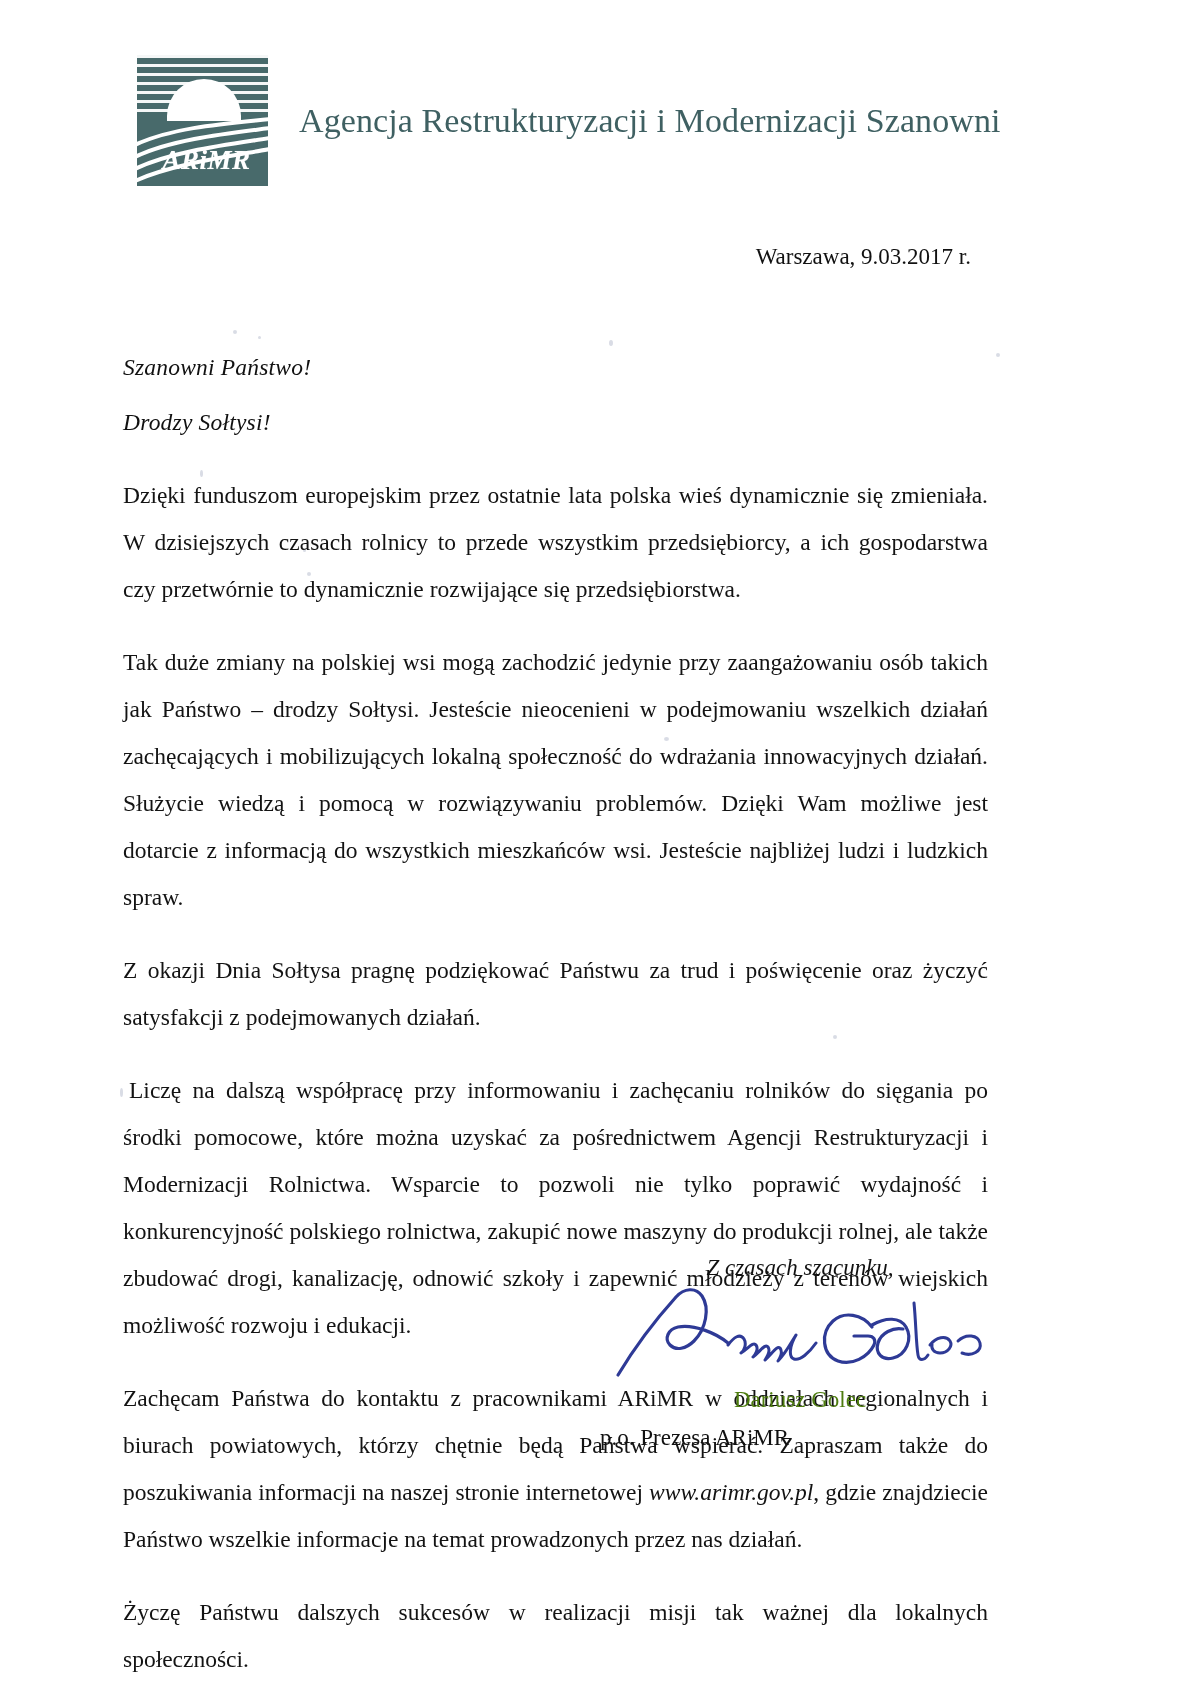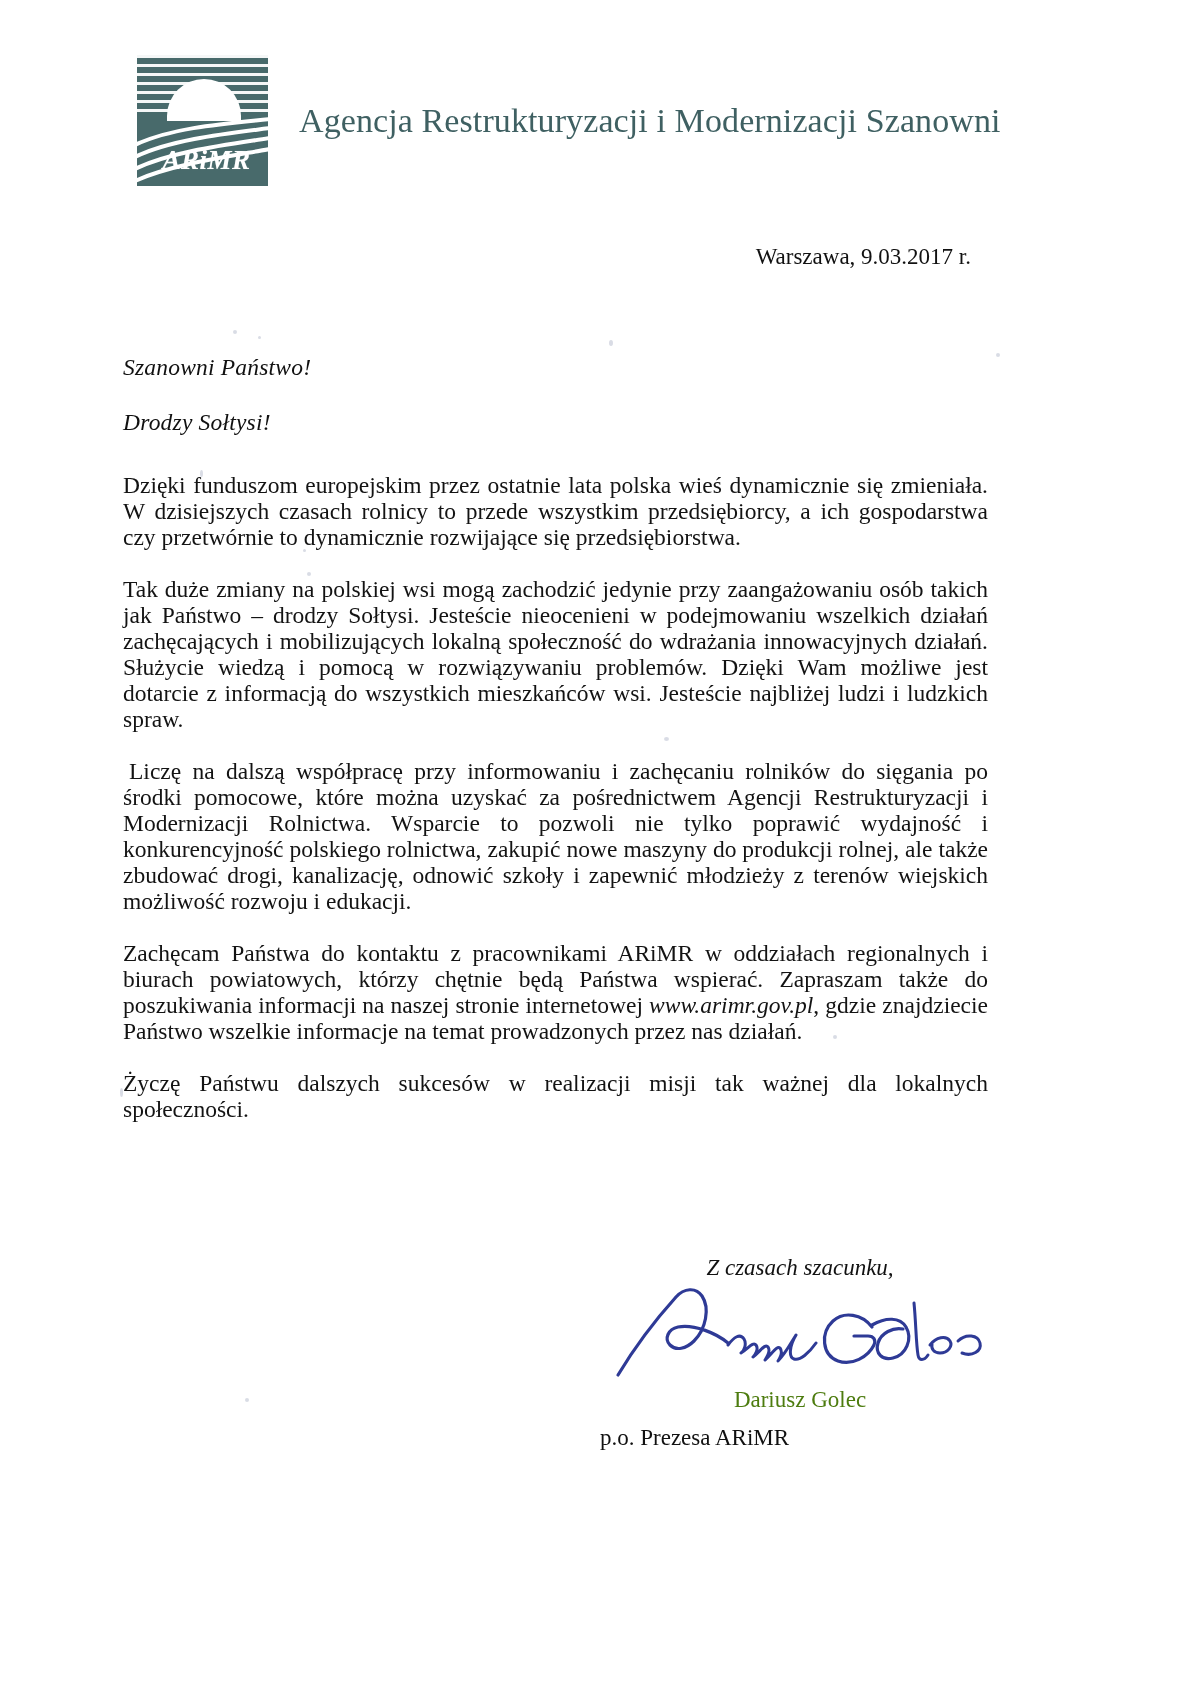--- a/index.html
+++ b/index.html
@@ -108,21 +108,21 @@
     font-size: 23.5px;
     margin: 0 0 28px 0;
     color: #111;
     letter-spacing: .2px;
   }
   .salutation.second {
     margin-bottom: 36px;
   }
   p.para {
     font-size: 23.5px;
-    line-height: 26px;
+    line-height: 47px;
     text-align: justify;
     margin: 0 0 26px 0;
     color: #131313;
     hyphens: none;
     font-family: Liberation Serif, serif;
   }
   p.para.last {
     margin-bottom: 0;
   }
   p.para.indent-start {
@@ -222,20 +222,21 @@
 
   <div class="doc-body">
 
     <div class="date-line">Warszawa, 9.03.2017 r.</div>
 
     <div class="salutation">Szanowni Państwo!</div>
     <div class="salutation second">Drodzy Sołtysi!</div>
 
     <p class="para">Dzięki funduszom europejskim przez ostatnie lata polska wieś dynamicznie się zmieniała. W dzisiejszych czasach rolnicy to przede wszystkim przedsiębiorcy, a ich gospodarstwa czy przetwórnie to dynamicznie rozwijające się przedsiębiorstwa.</p>
     <p class="para">Tak duże zmiany na polskiej wsi mogą zachodzić jedynie przy zaangażowaniu osób takich jak Państwo – drodzy Sołtysi. Jesteście nieocenieni w podejmowaniu wszelkich działań zachęcających i mobilizujących lokalną społeczność do wdrażania innowacyjnych działań. Służycie wiedzą i pomocą w rozwiązywaniu problemów. Dzięki Wam możliwe jest dotarcie z informacją do wszystkich mieszkańców wsi. Jesteście najbliżej ludzi i ludzkich spraw.</p>
+    <p class="para">Z okazji Dnia Sołtysa pragnę podziękować Państwu za trud i poświęcenie oraz życzyć satysfakcji z podejmowanych działań.</p>
     <p class="para indent-start">Liczę na dalszą współpracę przy informowaniu i zachęcaniu rolników do sięgania po środki pomocowe, które można uzyskać za pośrednictwem Agencji Restrukturyzacji i Modernizacji Rolnictwa. Wsparcie to pozwoli nie tylko poprawić wydajność i konkurencyjność polskiego rolnictwa, zakupić nowe maszyny do produkcji rolnej, ale także zbudować drogi, kanalizację, odnowić szkoły i zapewnić młodzieży z terenów wiejskich możliwość rozwoju i edukacji.</p>
 
     <p class="para"><span>Zachęcam Państwa do kontaktu z pracownikami ARiMR w oddziałach regionalnych i biurach powiatowych, którzy chętnie będą Państwa wspierać. Zapraszam także do poszukiwania informacji na naszej stronie internetowej </span><span class="url-italic">www.arimr.gov.pl</span><span>, gdzie znajdziecie Państwo wszelkie informacje na temat prowadzonych przez nas działań.</span></p>
 
     <p class="para last">Życzę Państwu dalszych sukcesów w realizacji misji tak ważnej dla lokalnych społeczności.</p>
   </div>
 
   <div class="signoff">
     <p class="signoff-greeting">Z czasach szacunku,</p>
 

